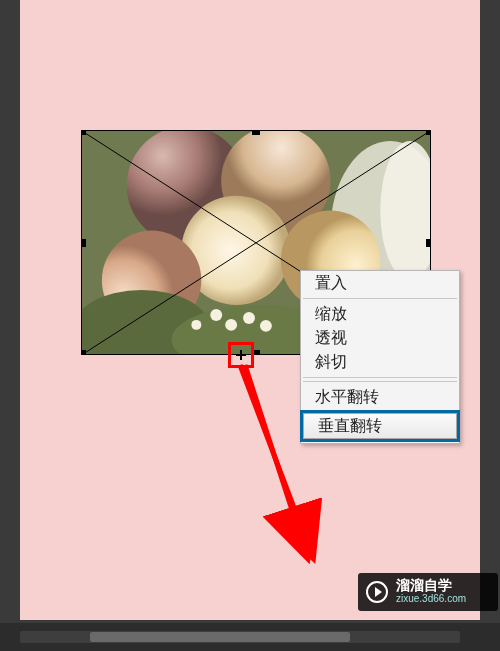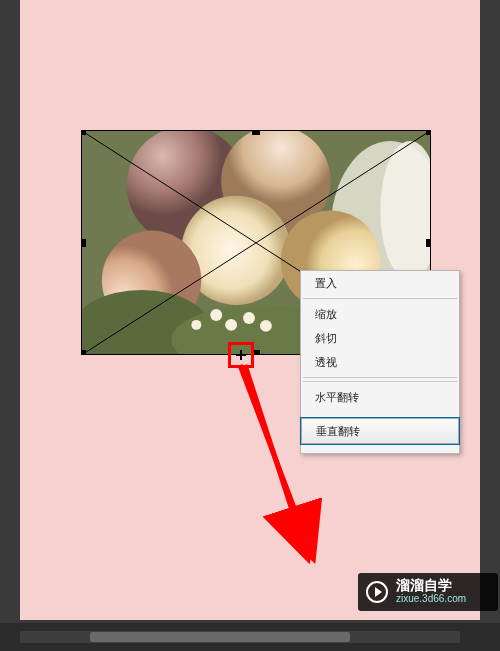--- a/index.html
+++ b/index.html
@@ -65,37 +65,37 @@
   .pivot-dot::before { left: 4px; top: 0; width: 2px; height: 10px; }
   .pivot-dot::after  { left: 0; top: 4px; width: 10px; height: 2px; }
 
   .context-menu {
     position: absolute;
     left: 300px; top: 270px;
     width: 160px;
     background: #f4f4f4;
     border: 1px solid #b5b5b5;
     box-shadow: 2px 2px 4px rgba(0,0,0,0.25);
-    font-size: 11px;
+    font-size: 16px;
     color: #222;
     z-index: 5;
   }
   .context-menu .item {
     padding: 4px 14px;
     line-height: 16px;
     white-space: nowrap;
   }
   .context-menu .sep {
     height: 1px;
     background: #c8c8c8;
     margin: 3px 2px;
   }
   .context-menu .highlight-wrap {
-    border: 1px solid #0369a1;
-    margin: 8px -1px;
+    border: 3px solid #0369a1;
+    margin: 1px -1px;
   }
   .context-menu .highlight-wrap .item {
     background: linear-gradient(#fbfbfb, #e9e9e9);
     border: 1px solid #a8a8a8;
   }
 
   .arrow { position: absolute; z-index: 4; }
 
   .watermark {
     position: absolute;
@@ -241,22 +241,22 @@
           <path d="M0,0 L12,6 L0,12 Z" fill="#ff0000"></path>
         </marker>
       </defs>
     <line x1="15" y1="15" x2="75" y2="200" stroke="#ff0000" stroke-width="5" marker-end="url(#ah2)"></line>
   </svg>
 
   <div class="context-menu">
     <div class="item">置入</div>
     <div class="sep"></div>
     <div class="item">缩放</div>
+    <div class="item">透视</div>
     <div class="item">斜切</div>
-    <div class="item">透视</div>
     <div class="sep"></div>
     <div class="sep"></div>
     <div class="item">水平翻转</div>
     <div class="highlight-wrap">
       <div class="item">垂直翻转</div>
     </div>
   </div>
 
   <div class="watermark">
     <div class="play"></div>

